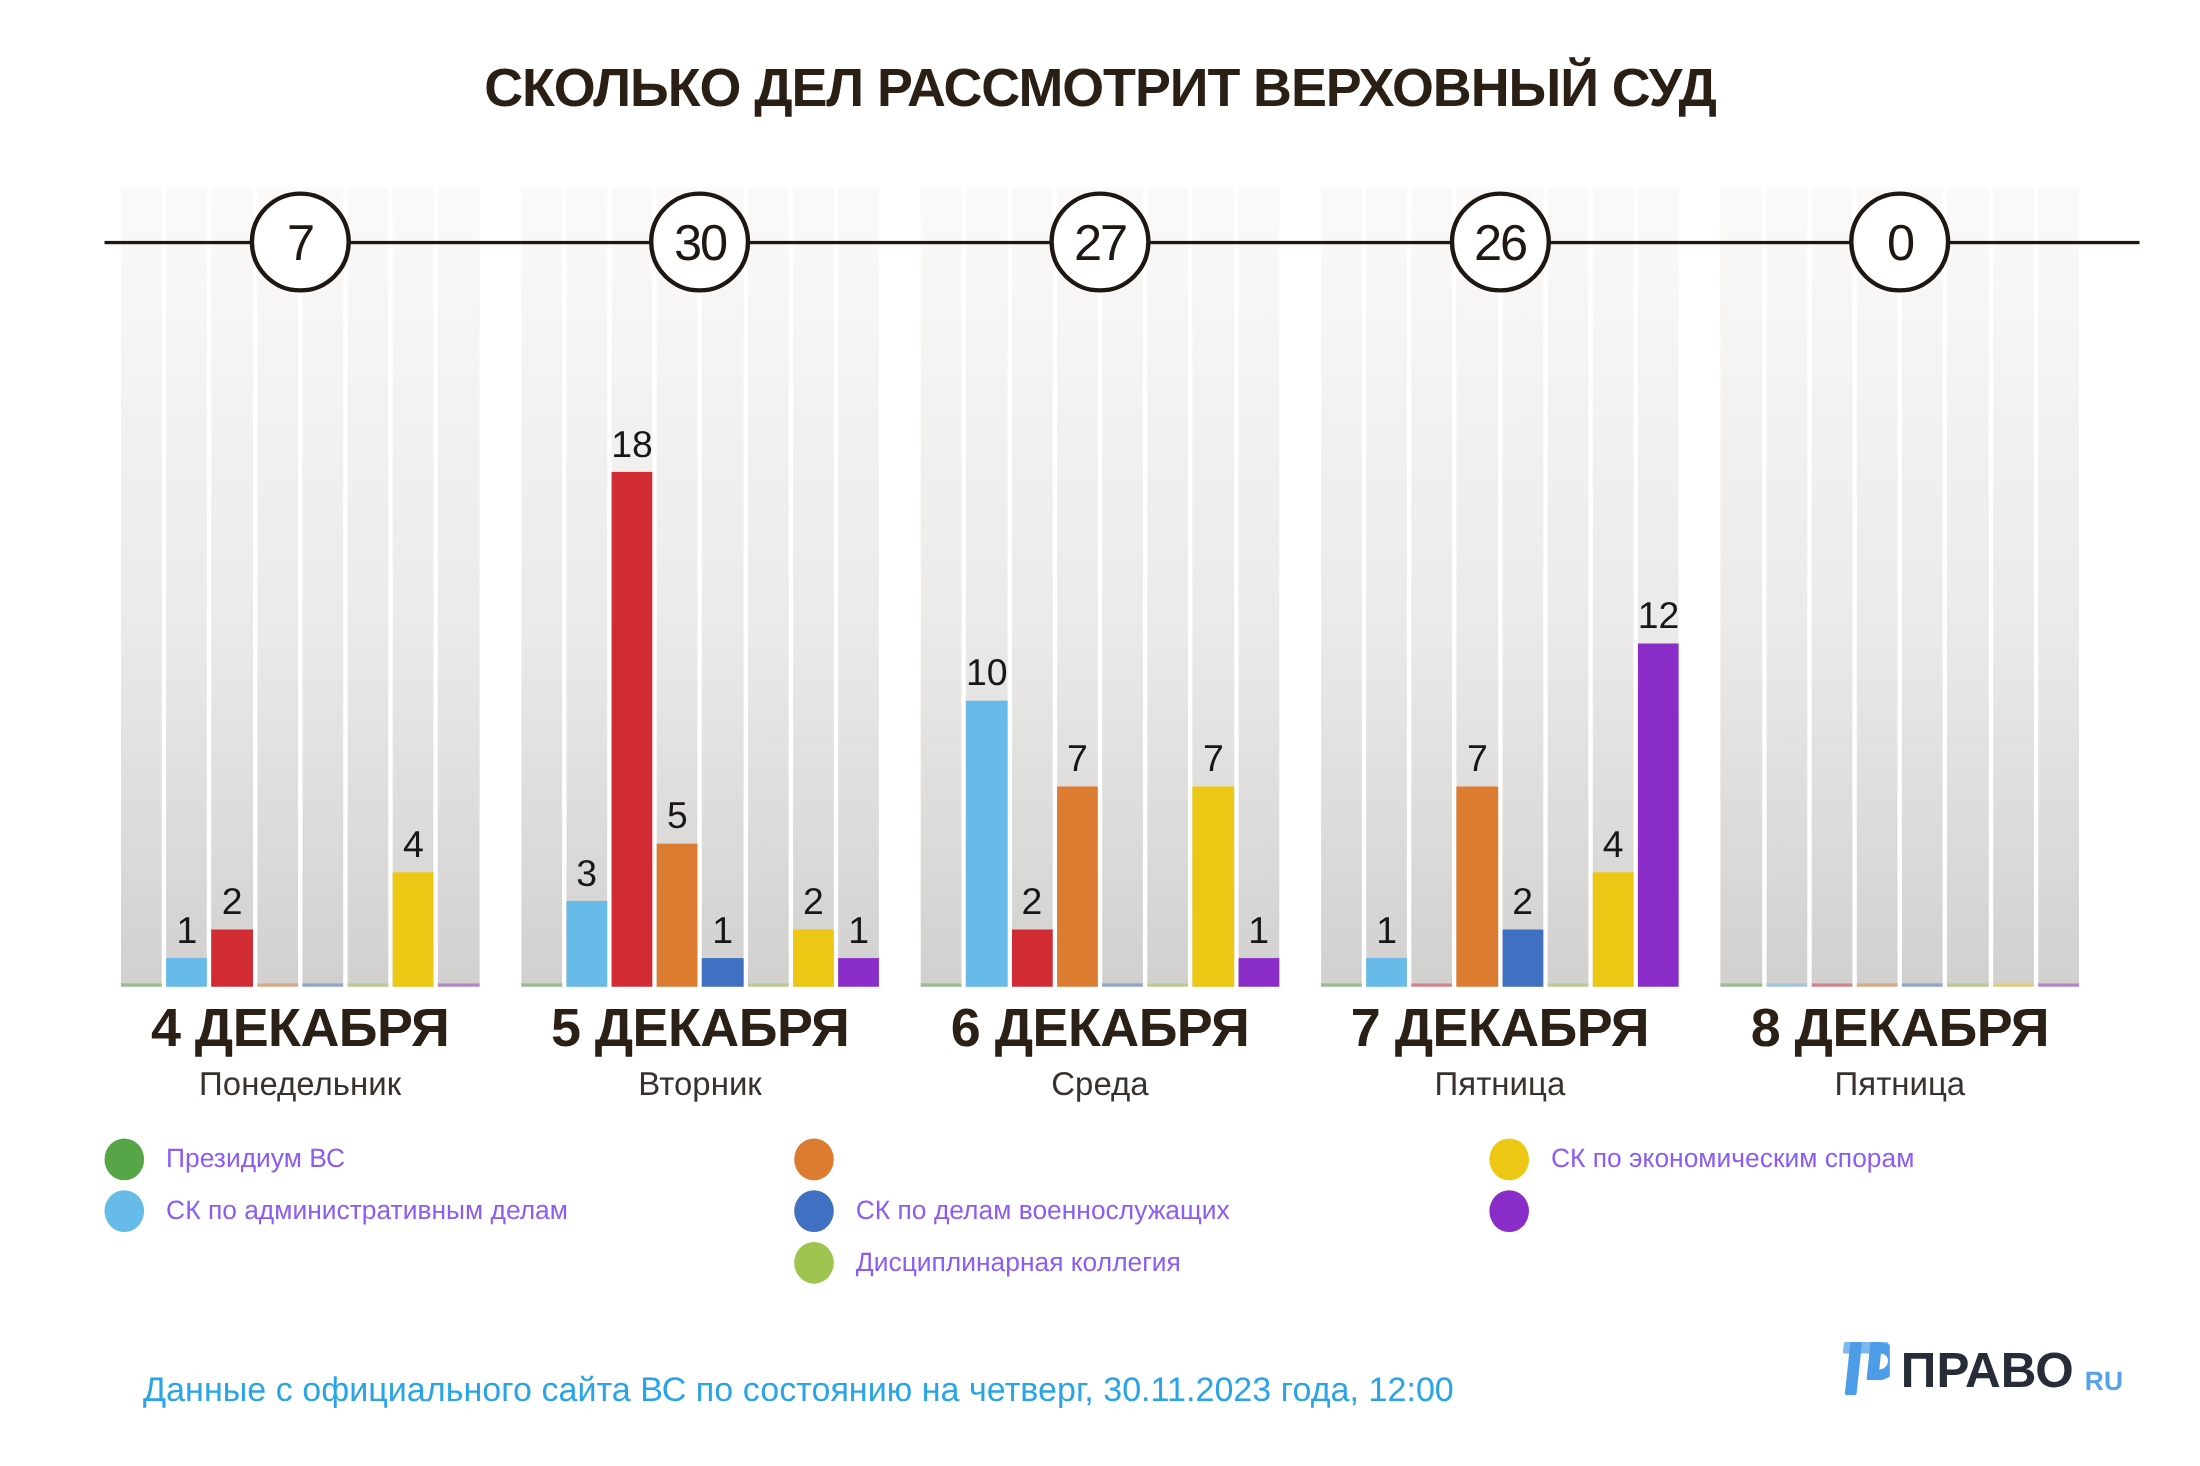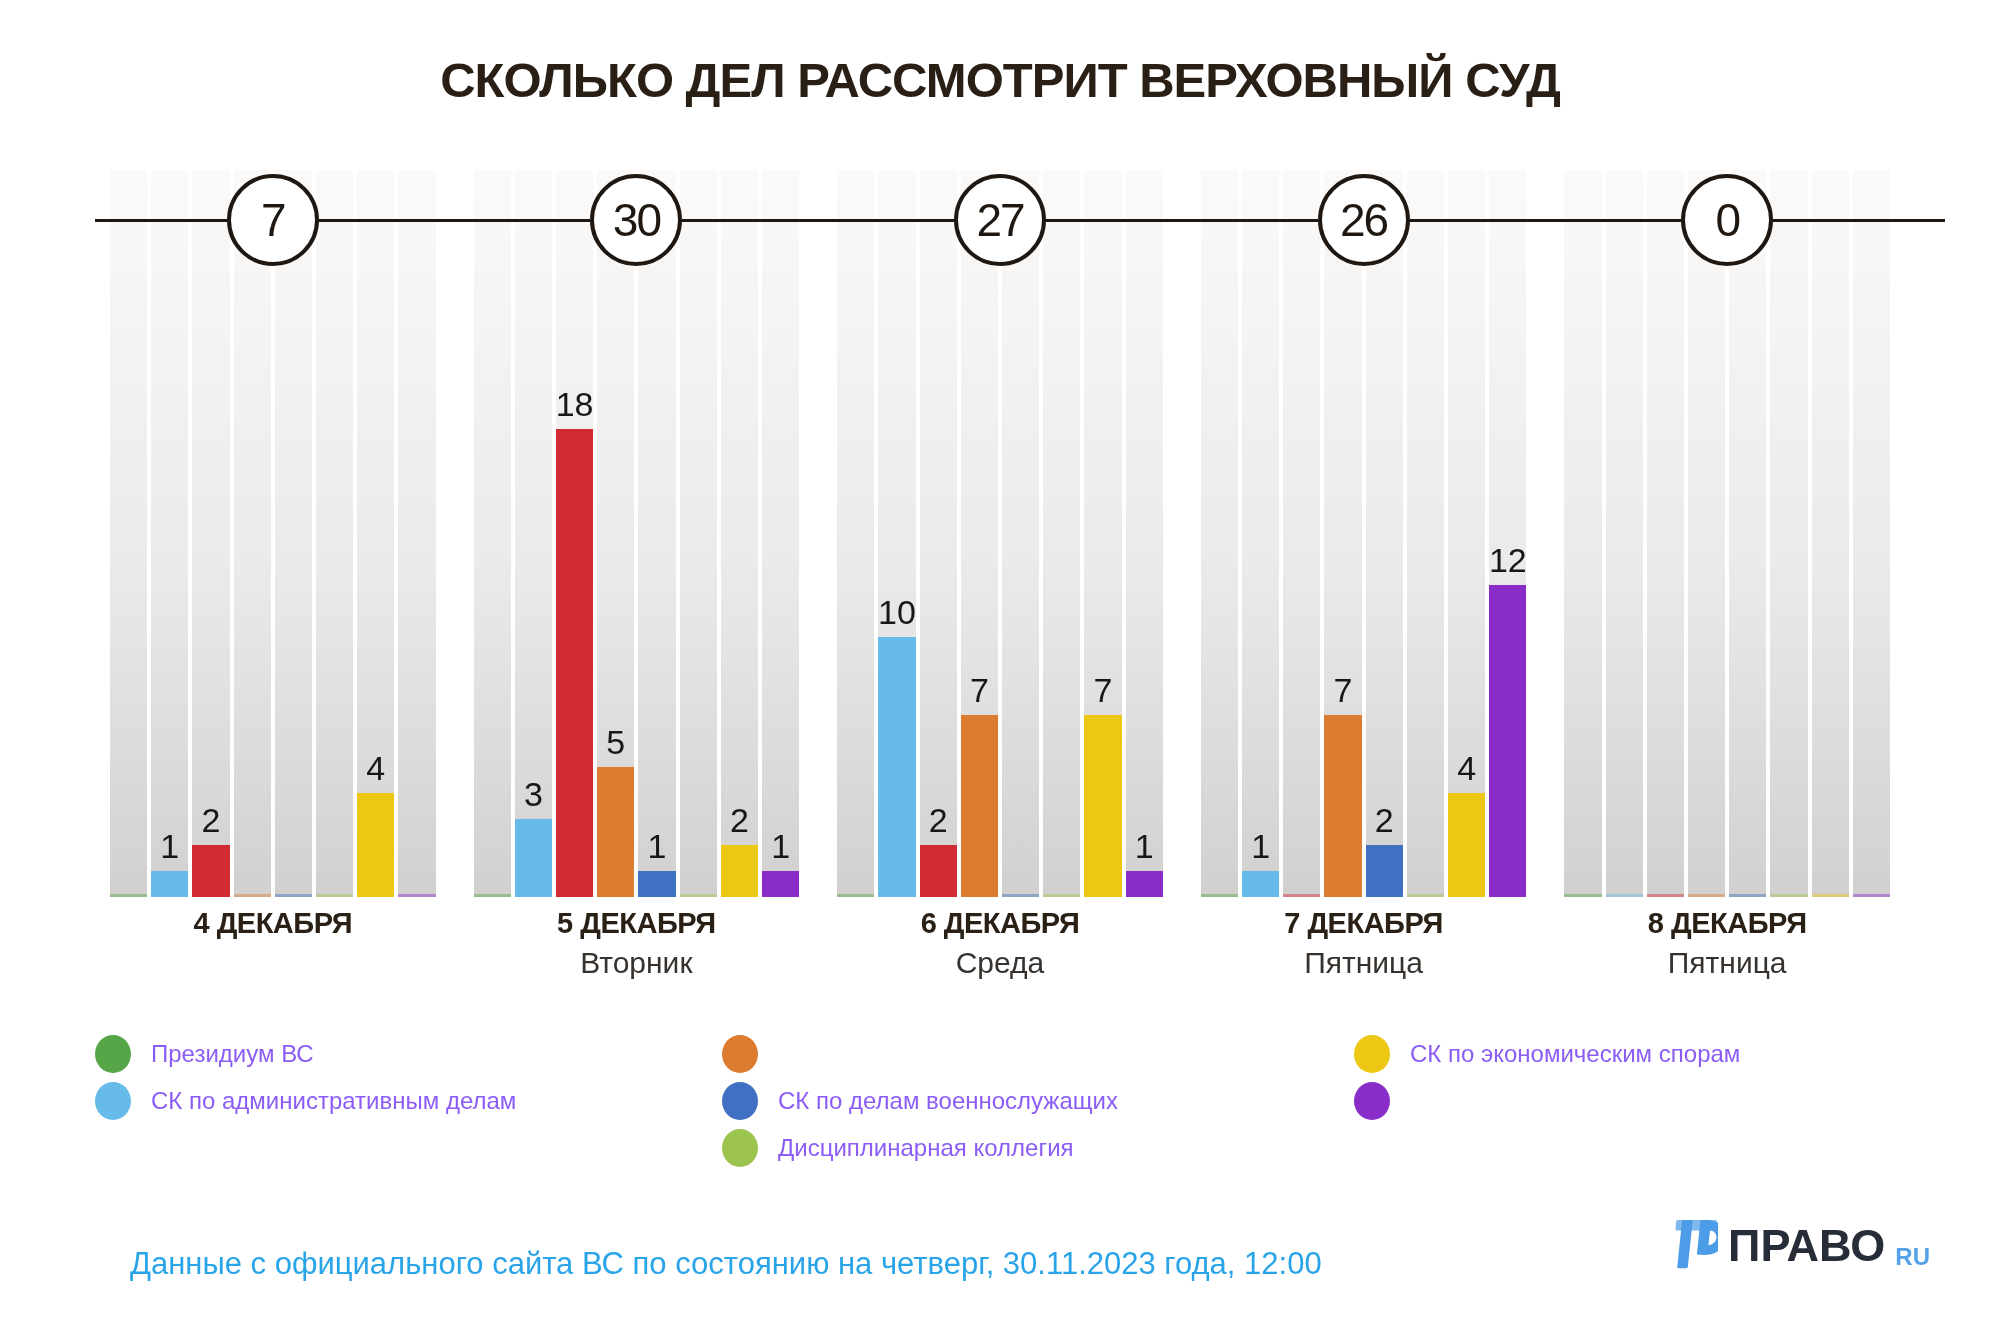--- a/index.html
+++ b/index.html
@@ -25,21 +25,21 @@
   .timeline{position:absolute;left:0;right:0;top:4px;height:92px;display:flex;gap:38px;z-index:3;}
   .timeline::before{content:"";position:absolute;left:-15px;right:-55px;top:45px;height:3px;
                     background:#1f1812;}
   .tl-cell{flex:1;display:flex;justify-content:center;}
   .circle{position:relative;width:84px;height:84px;border:4px solid #1f1812;border-radius:50%;
           background:#fff;display:flex;align-items:center;justify-content:center;
           font-size:46px;letter-spacing:-2px;color:#1f1812;}
 
   
   .daylab{position:absolute;top:calc(100% + 10px);left:-20px;right:-20px;text-align:center;}
-  .daylab .date{font-size:29px;font-weight:bold;letter-spacing:-0.5px;color:#2a2016;}
+  .daylab .date{font-size:49px;font-weight:bold;letter-spacing:-0.5px;color:#2a2016;}
   .daylab .wd{font-size:30px;color:#37322d;margin-top:6px;}
 
   
   .legend{position:absolute;left:95px;top:1036px;right:40px;display:flex;}
   .legend .col{display:flex;flex-direction:column;}
   .legend .col1{width:627px;}
   .legend .col2{width:632px;}
   .lrow{display:flex;align-items:center;gap:20px;height:36px;margin-bottom:11px;}
   .dot{width:36px;height:38px;border-radius:50%;flex:0 0 36px;}
   .ltext{font-size:24px;color:#8b5cf6;white-space:nowrap;}
@@ -101,20 +101,21 @@
             <div class="track">
               <div class="val" style="bottom: 112px;">4</div>
               <div class="bar" style="height: 104px; background: rgb(236, 199, 20);"></div>
             </div>
             <div class="track">
               <div class="sliver" style="background: rgb(138, 44, 199);"></div>
             </div>
           </div>
           <div class="daylab">
             <div class="date">4 ДЕКАБРЯ</div>
+            <div class="wd">Понедельник</div>
           </div>
         </div>
         <div class="group">
           <div class="cols">
             <div class="track">
               <div class="sliver" style="background: rgb(86, 165, 70);"></div>
             </div>
             <div class="track">
               <div class="val" style="bottom: 86px;">3</div>
               <div class="bar" style="height: 78px; background: rgb(102, 187, 233);"></div>

